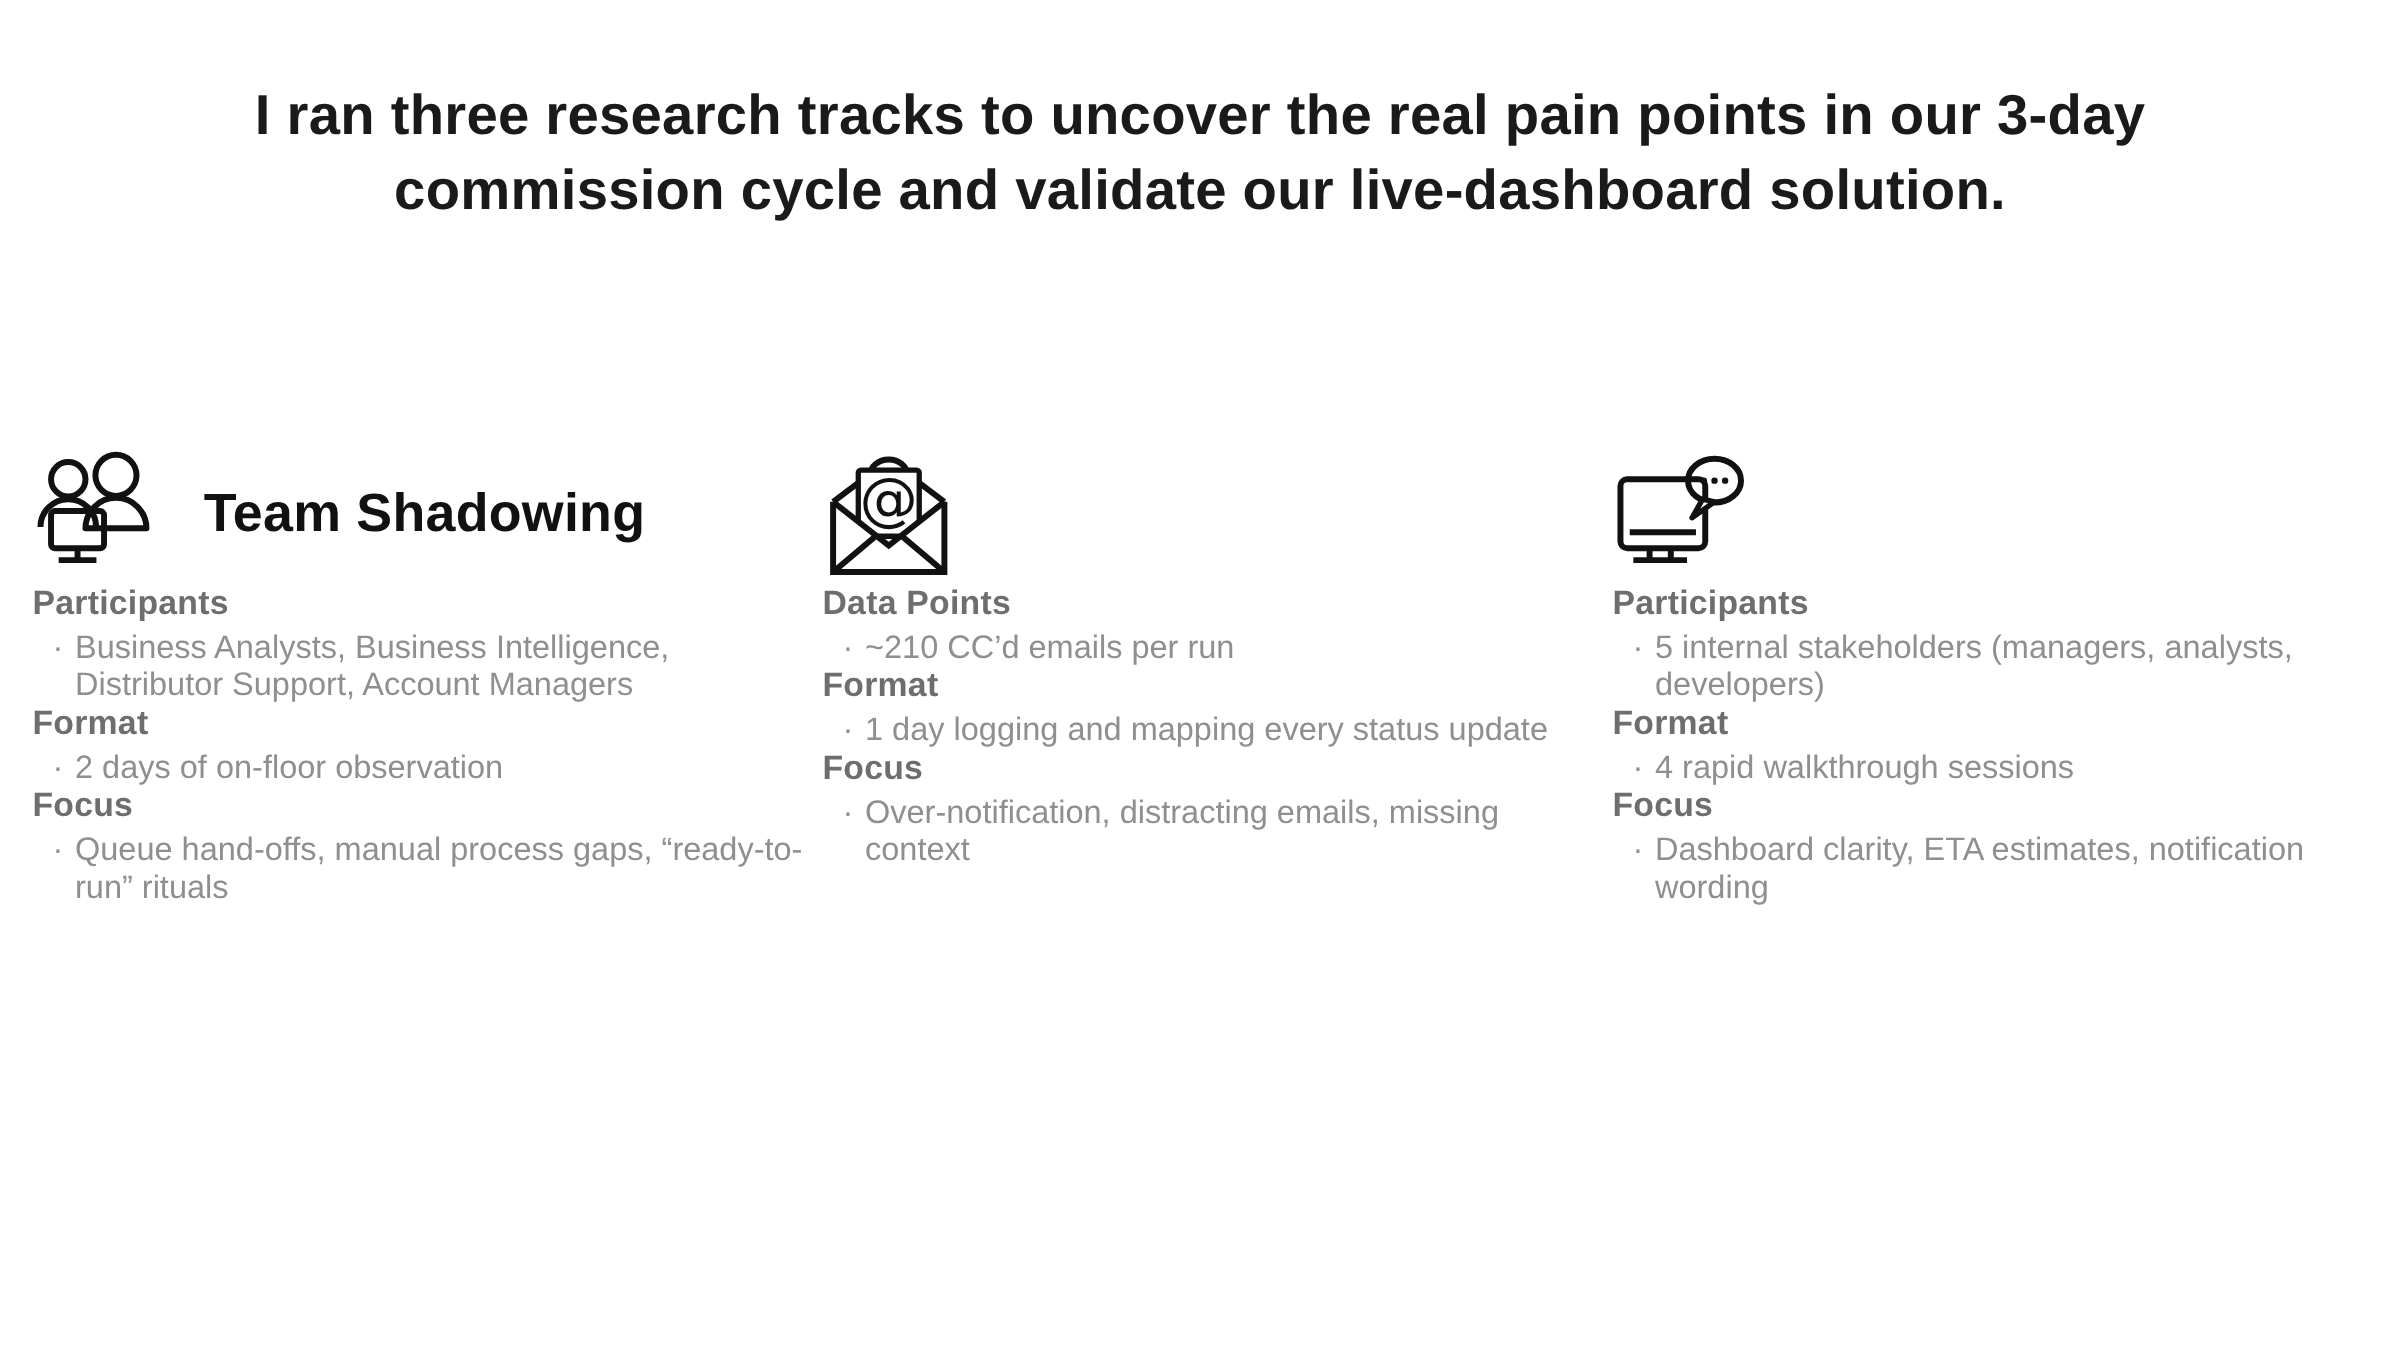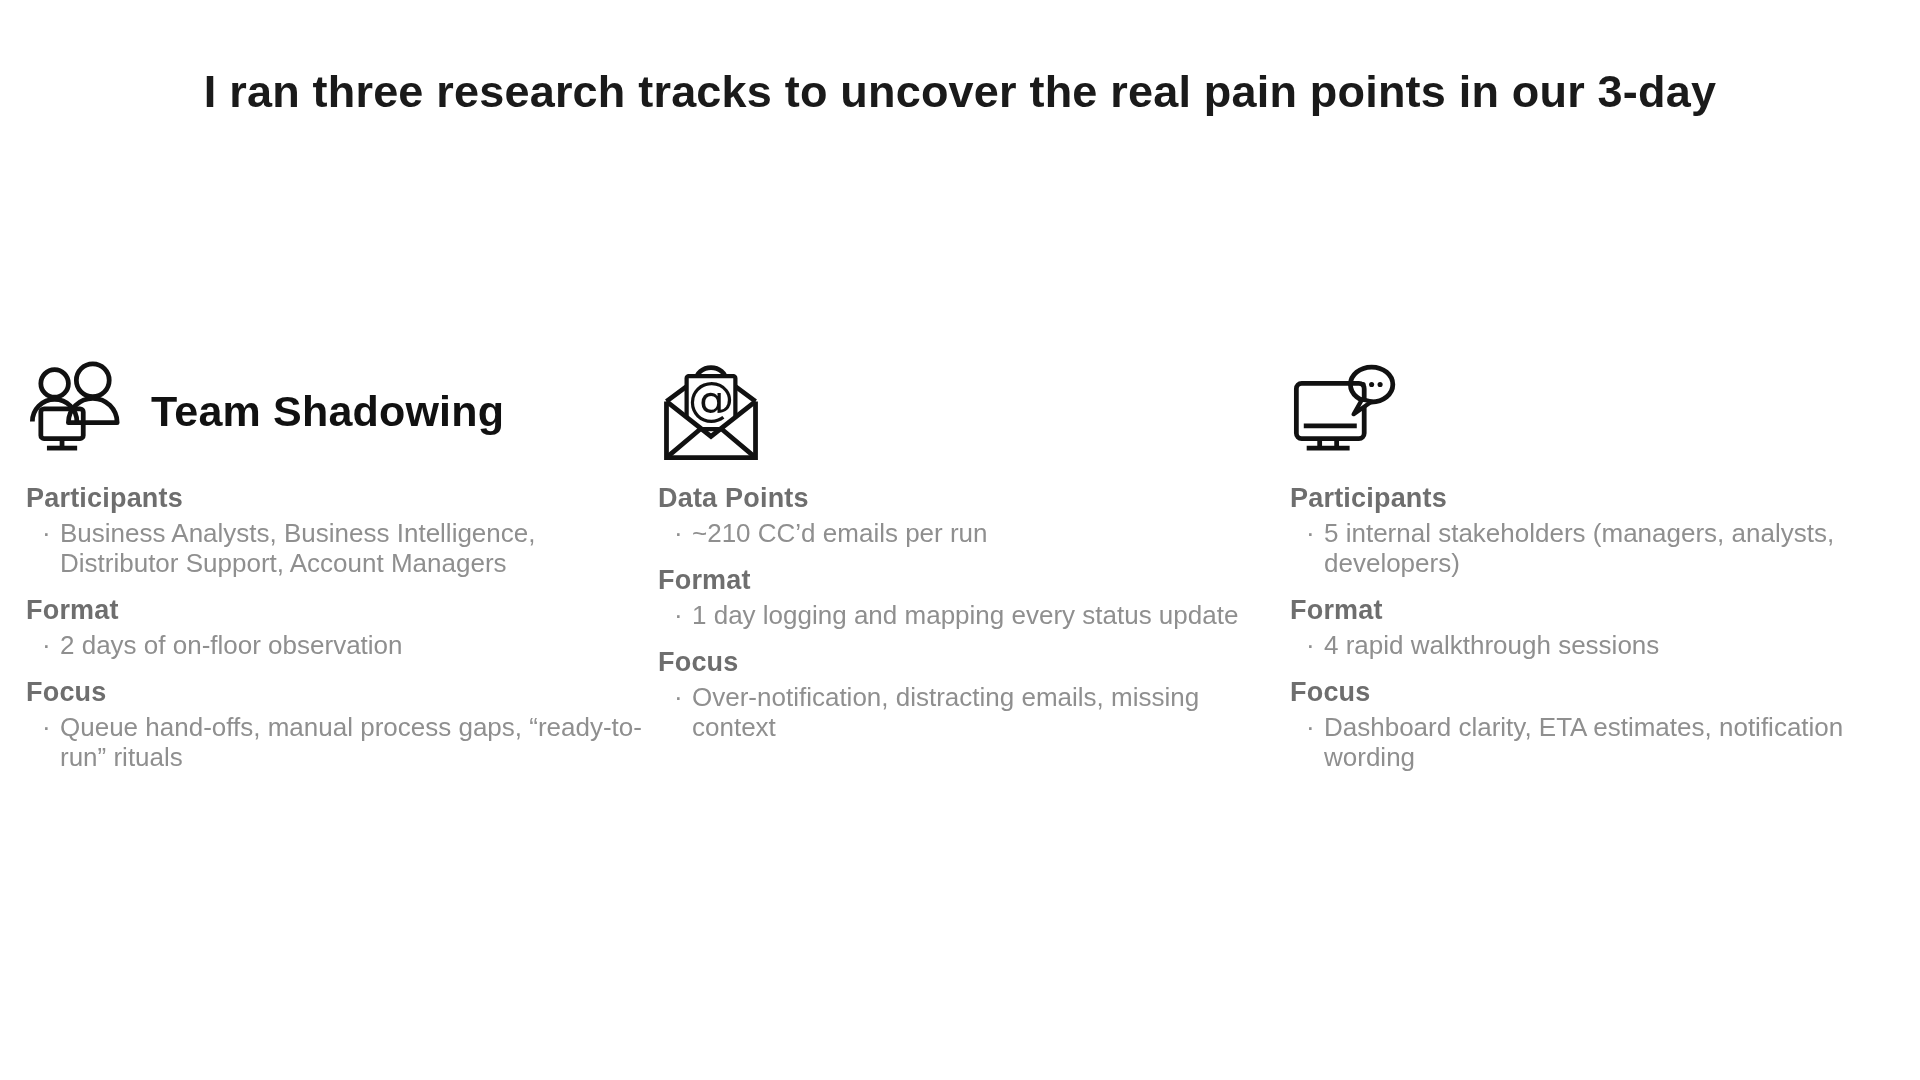--- a/index.html
+++ b/index.html
@@ -45,26 +45,26 @@
     align-items: center;
     gap: 15px;
     height: 110px;
   }
   .track-icon { width: 106px; height: 106px; flex: none; }
   .track-icon svg { width: 106px; height: 106px; display: block; }
   .track-title {
     font-size: 43px;
     font-weight: 700;
     color: #111111;
-    margin: 4px;
+    margin: 16px;
     letter-spacing: 0.2px;
     white-space: nowrap;
   }
 
-  .section { margin-top: 16px; }
+  .section { margin-top: 0; }
   .section:first-of-type { margin-top: 26px; }
   .section-label {
     font-size: 27px;
     line-height: 32px;
     font-weight: 700;
     color: #6e6e6e;
     margin: 0 0 4px 0;
     letter-spacing: 0.2px;
   }
   .bullet {
@@ -85,20 +85,21 @@
 
   .icon-stroke { stroke: #111111; stroke-width: 4.5; fill: none; }
 </style>
 </head>
 <body>
 
 <div class="slide">
 
   <h1 class="slide-title">
     <span class="line">I ran three research tracks to uncover the real pain points in our 3-day</span>
+    <span class="line">commission cycle and validate our live-dashboard solution.</span>
   </h1>
 
   <div class="columns">
 
     <section class="track">
       <div class="track-header">
         <span class="track-icon">
           <svg viewBox="0 0 100 100" xmlns="http://www.w3.org/2000/svg">
 
             <circle class="icon-stroke" cx="63" cy="21" r="15.5"></circle>

